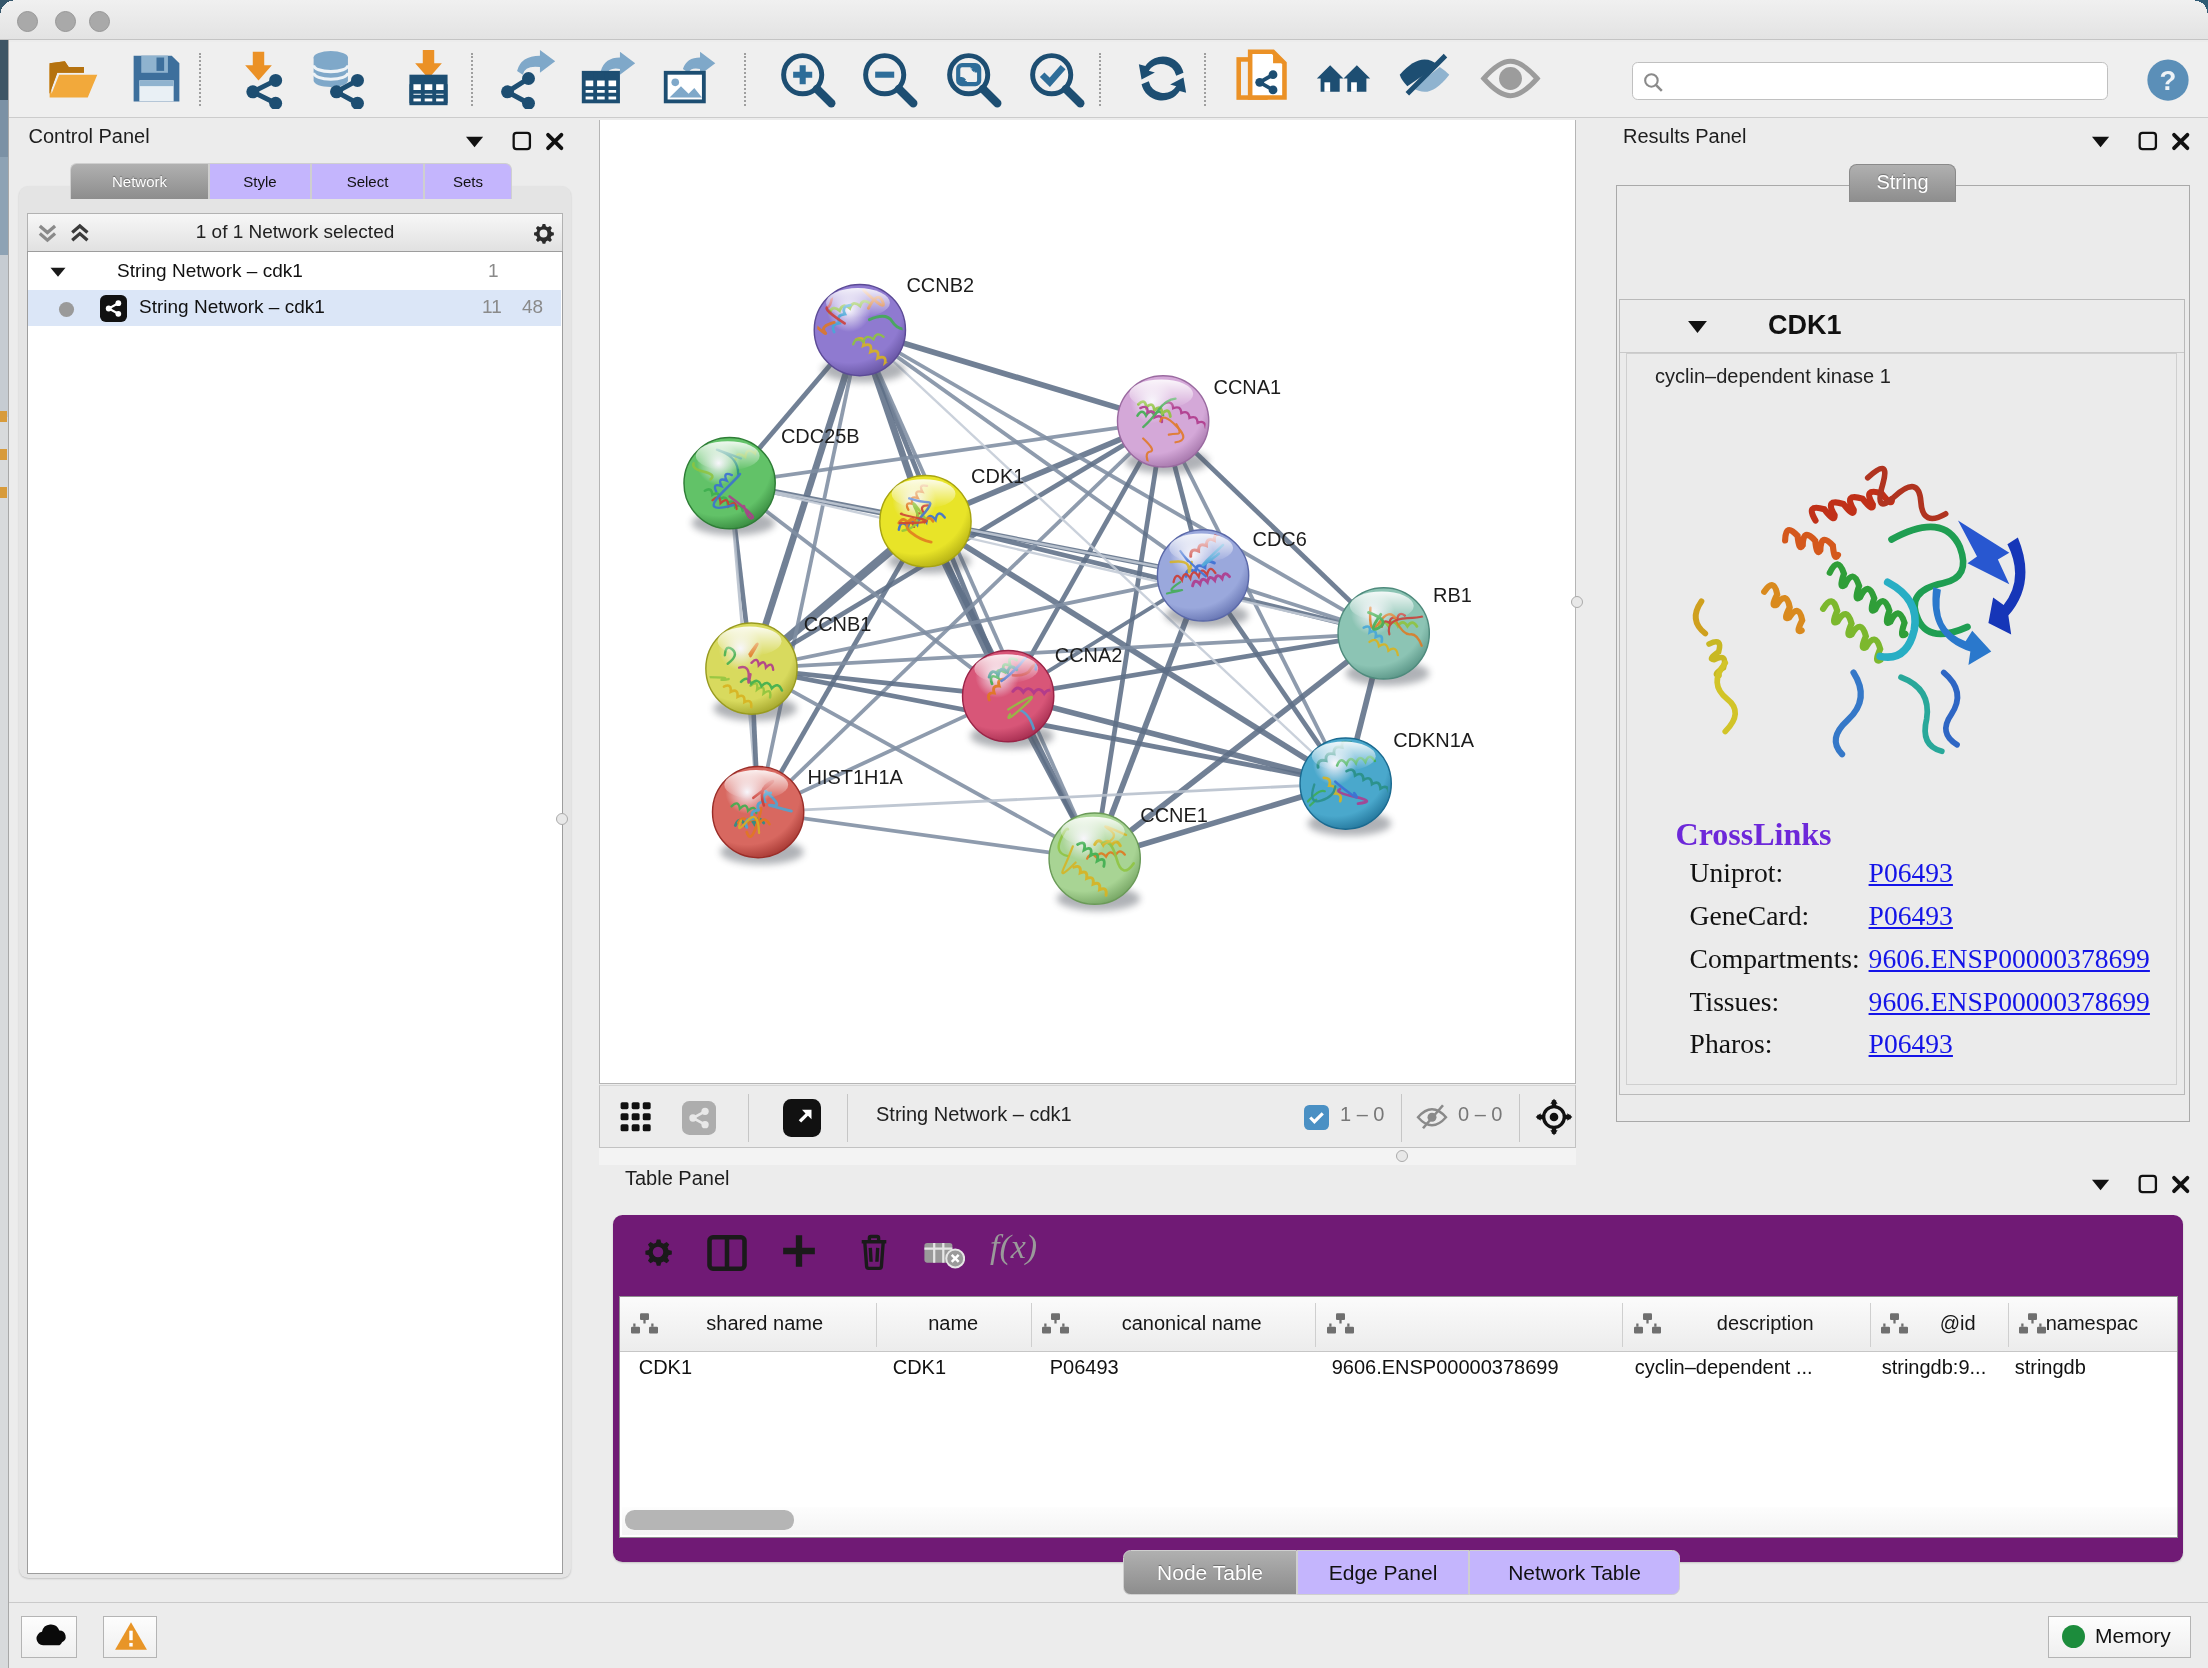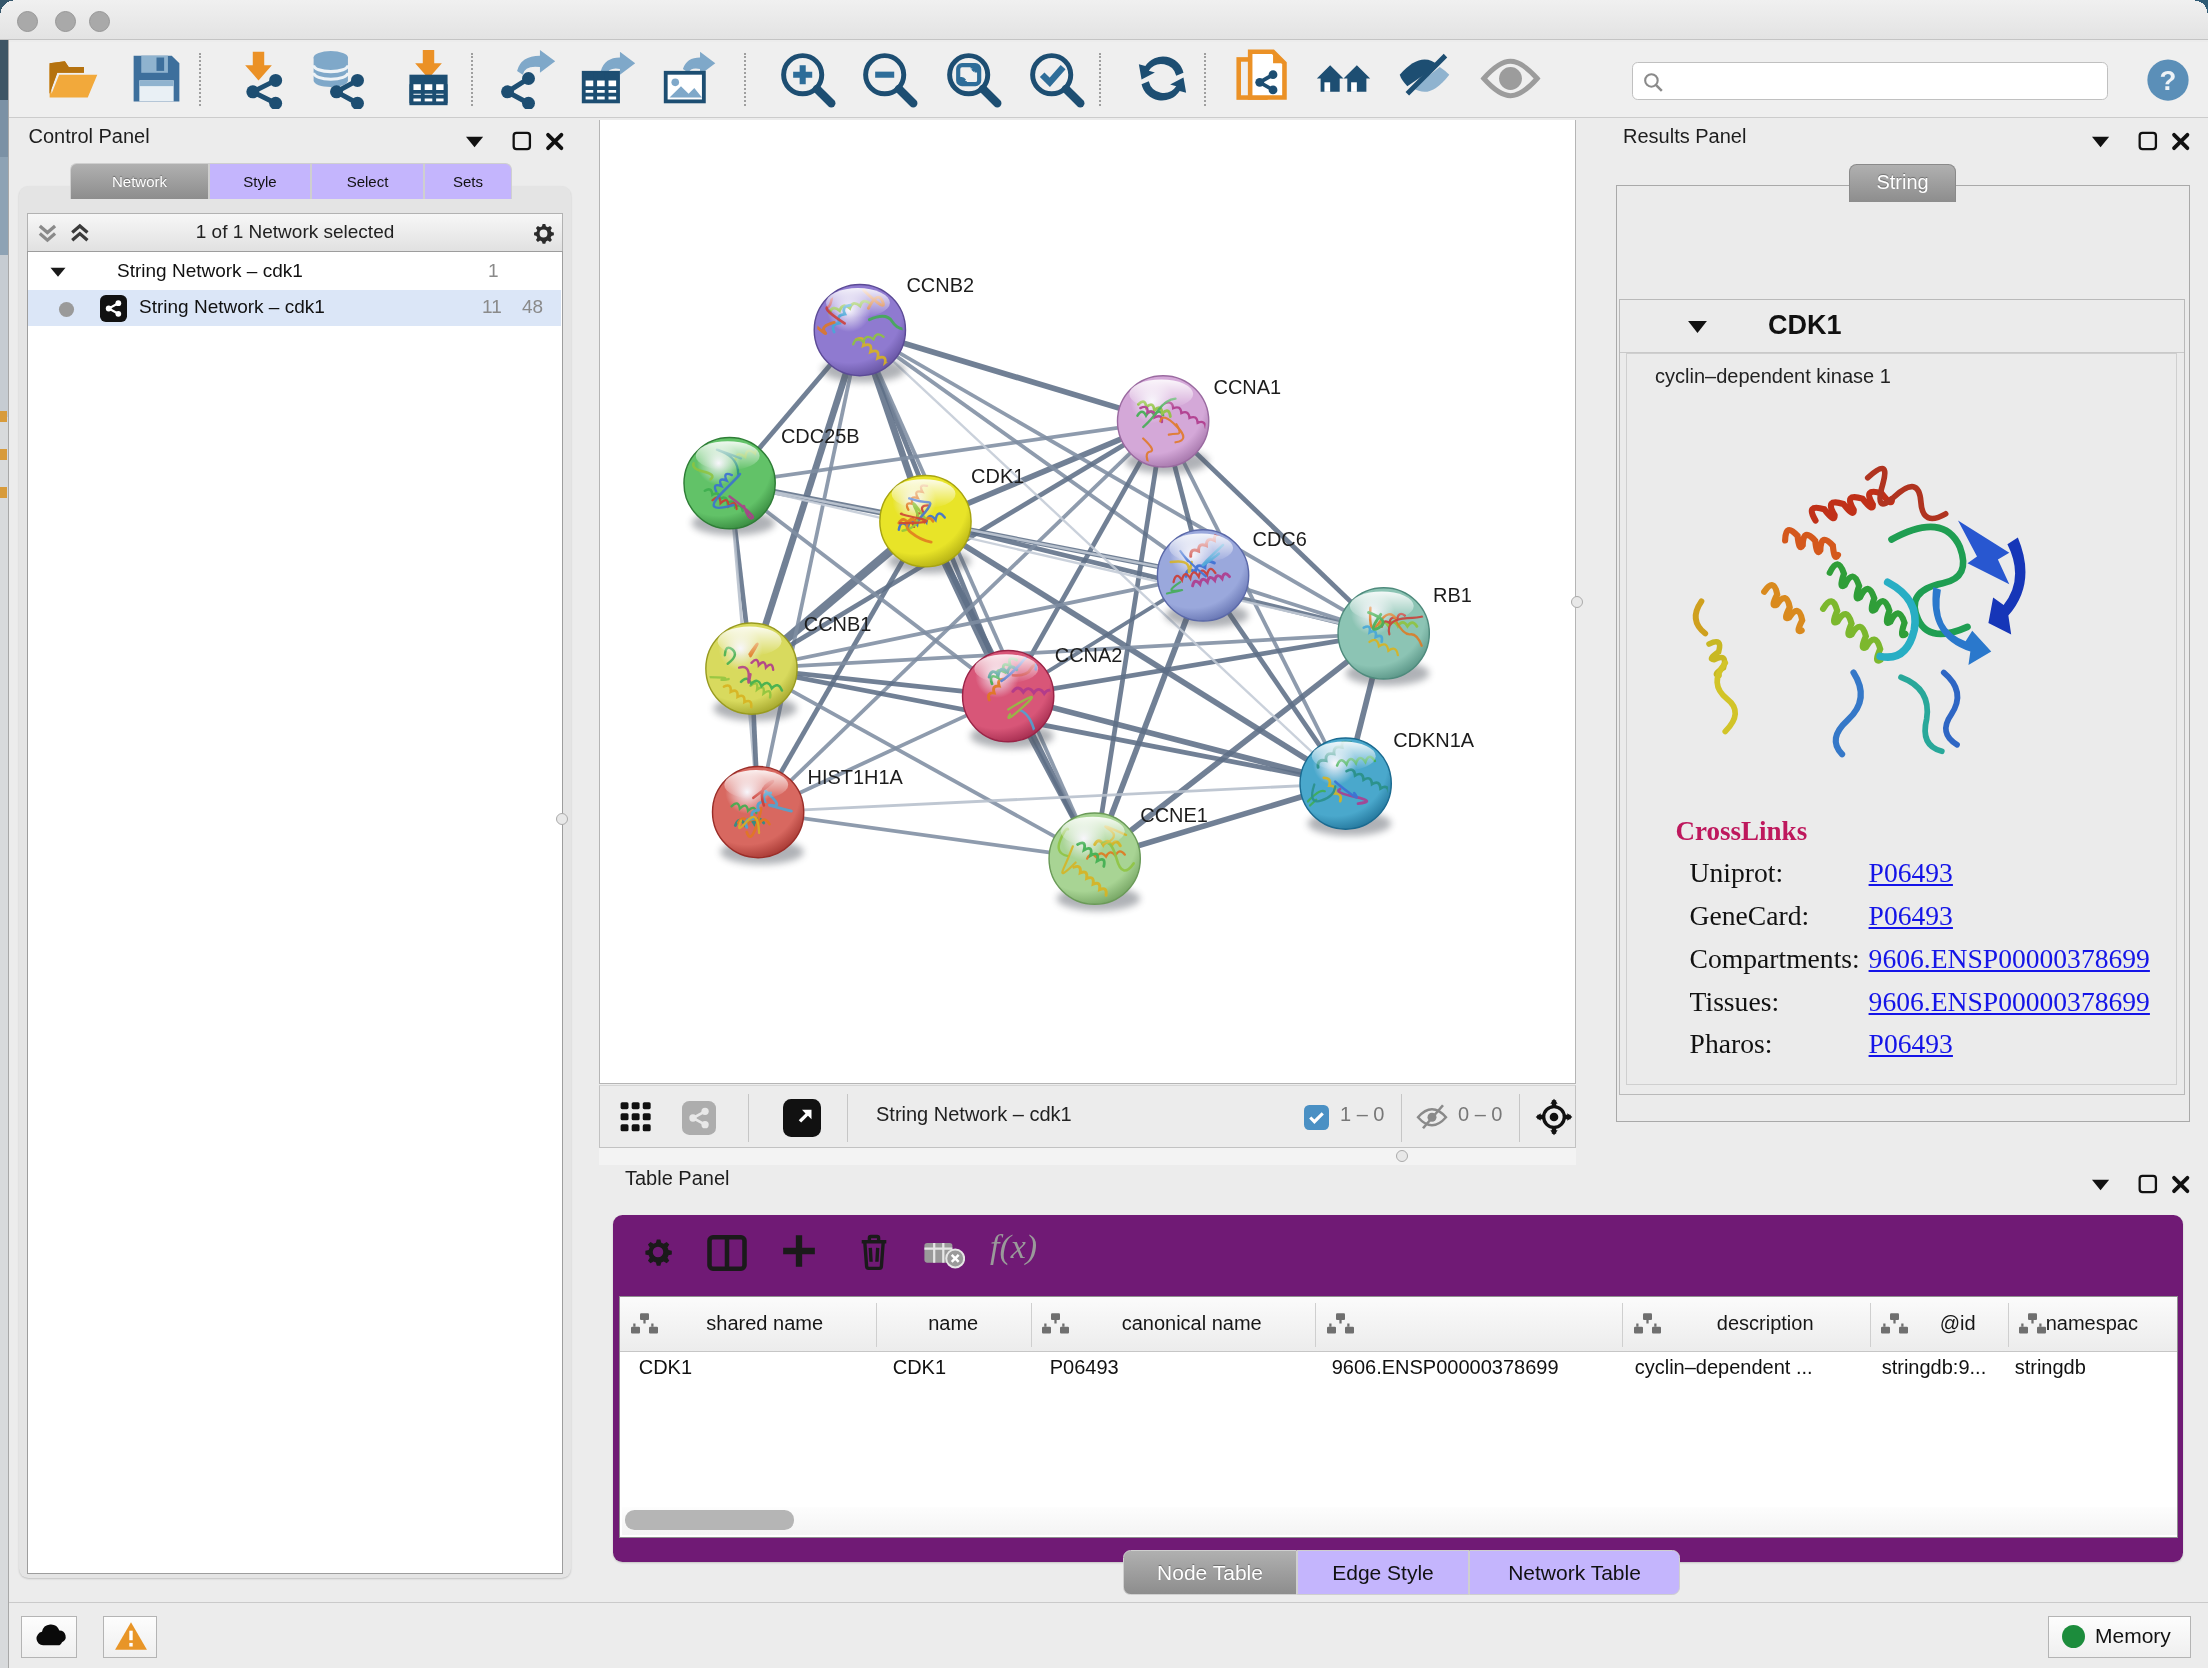--- a/index.html
+++ b/index.html
@@ -773,21 +773,21 @@
             <path d="M205 30 q24 -22 16 6 q-10 34 12 14 q26 -24 28 6 q2 26 26 12" fill="none" stroke="#b03420" stroke-width="6" stroke-linecap="round"></path>
             <path d="M230 95 q55 -30 72 8 q12 32 -18 38 q-40 8 -26 38 q12 26 52 8" fill="none" stroke="#1f9e52" stroke-width="7" stroke-linecap="round"></path>
             <path d="M226 140 q34 18 28 50 q-8 34 -36 28" fill="none" stroke="#28aec4" stroke-width="8" stroke-linecap="round"></path>
             <path d="M300 75 l54 34 -12 7 12 26 -44 -22 10 -7z" fill="#2857d0"></path>
             <path d="M352 100 q18 36 -4 64 l-11 -8 -5 27 24 12 -3 -20 q30 -34 10 -82z" fill="#1636b8"></path>
             <path d="M282 148 q-8 42 26 54 l7 -11 20 22 -24 14 2 -14 q-46 -15 -39 -68z" fill="#2a78cc"></path>
             <path d="M190 235 q18 28 -6 50 q-22 20 -6 36" fill="none" stroke="#3578c8" stroke-width="6.5" stroke-linecap="round"></path>
             <path d="M240 240 q32 12 27 44 q-7 28 16 34" fill="none" stroke="#28a89a" stroke-width="6" stroke-linecap="round"></path>
             <path d="M285 235 q24 20 8 44 q-14 20 6 32" fill="none" stroke="#2e66c4" stroke-width="6" stroke-linecap="round"></path>
           </svg>
-      <div class="abs serif" style="left:49px;top:462px;font-size:27px;font-weight:bold;color:#be185d">CrossLinks</div>
+      <div class="abs serif" style="left:49px;top:462px;font-size:32px;font-weight:bold;color:#6d28d9">CrossLinks</div>
       <div class="xrow serif" style="left:63px;top:503px">Uniprot:</div>
           <div class="xrow serif xlink" style="left:242px;top:503px">P06493</div>
       <div class="xrow serif" style="left:63px;top:546px">GeneCard:</div>
           <div class="xrow serif xlink" style="left:242px;top:546px">P06493</div>
       <div class="xrow serif" style="left:63px;top:589px">Compartments:</div>
           <div class="xrow serif xlink" style="left:242px;top:589px">9606.ENSP00000378699</div>
       <div class="xrow serif" style="left:63px;top:632px">Tissues:</div>
           <div class="xrow serif xlink" style="left:242px;top:632px">9606.ENSP00000378699</div>
       <div class="xrow serif" style="left:63px;top:674px">Pharos:</div>
           <div class="xrow serif xlink" style="left:242px;top:674px">P06493</div>
@@ -892,21 +892,21 @@
     <div class="tcell" style="left:712px">9606.ENSP00000378699</div>
     <div class="tcell" style="left:1015px">cyclin–dependent ...</div>
     <div class="tcell" style="left:1262px">stringdb:9...</div>
     <div class="tcell" style="left:1395px">stringdb</div>
     <div id="hscroll">
           <div id="hthumb"></div>
         </div>
   </div>
 </div>
 <div class="btab tabsel" style="left:1123px;width:174px;border-radius:7.6px 0 0 7.6px">Node Table</div>
-<div class="btab tabwhite" style="left:1297px;width:172px">Edge Style</div>
+<div class="btab tabwhite" style="left:1297px;width:172px">Edge Panel</div>
 <div class="btab tabwhite" style="left:1469px;width:211px;border-radius:0 7.6px 7.6px 0">Network Table</div>
 
 
 <div id="statusline"></div>
 <div class="sbtn" style="left:21px;width:56px">
   <svg style="position:absolute;left:10.5px;top:4.8px" width="36" height="28.5" viewBox="0 0 32 24">
         <path fill="#0a0a0a" d="M9 20 a6 6 0 0 1 -1 -11.9 a8 8 0 0 1 15.4 -1.2 a5.5 5.5 0 0 1 2.4 10.5 a5 5 0 0 1 -2.3 2.6 z"></path>
       </svg>
 </div>
 <div class="sbtn" style="left:103px;width:54px">

